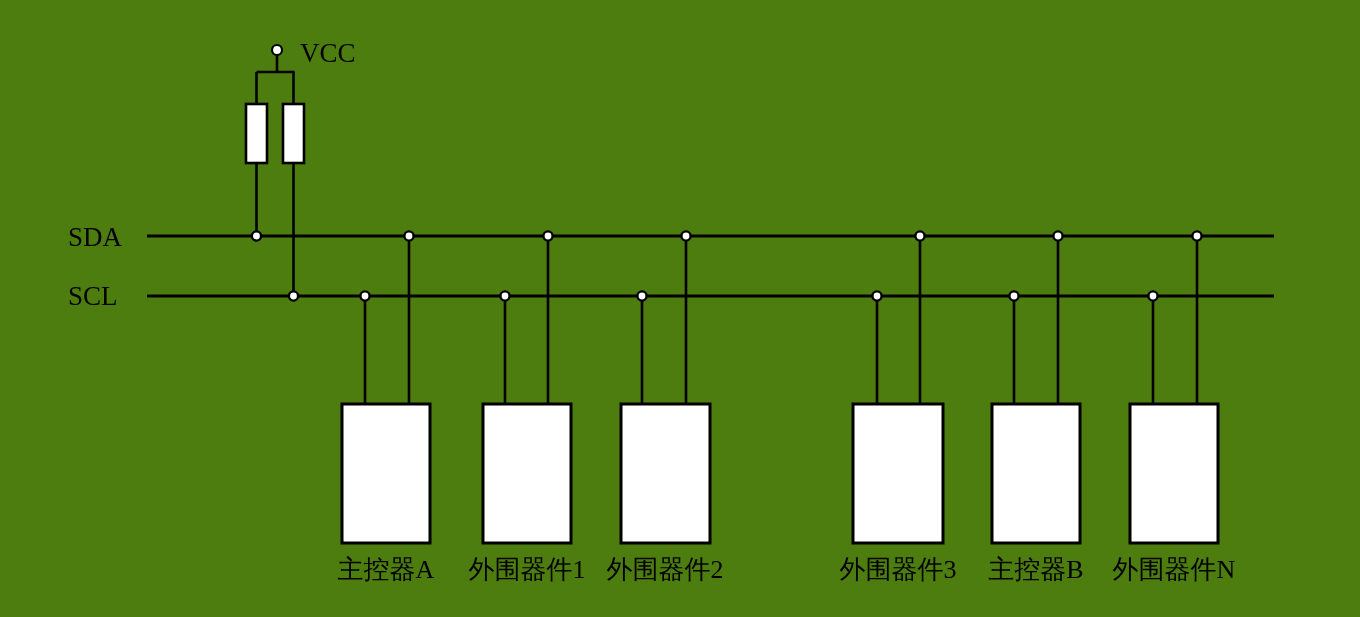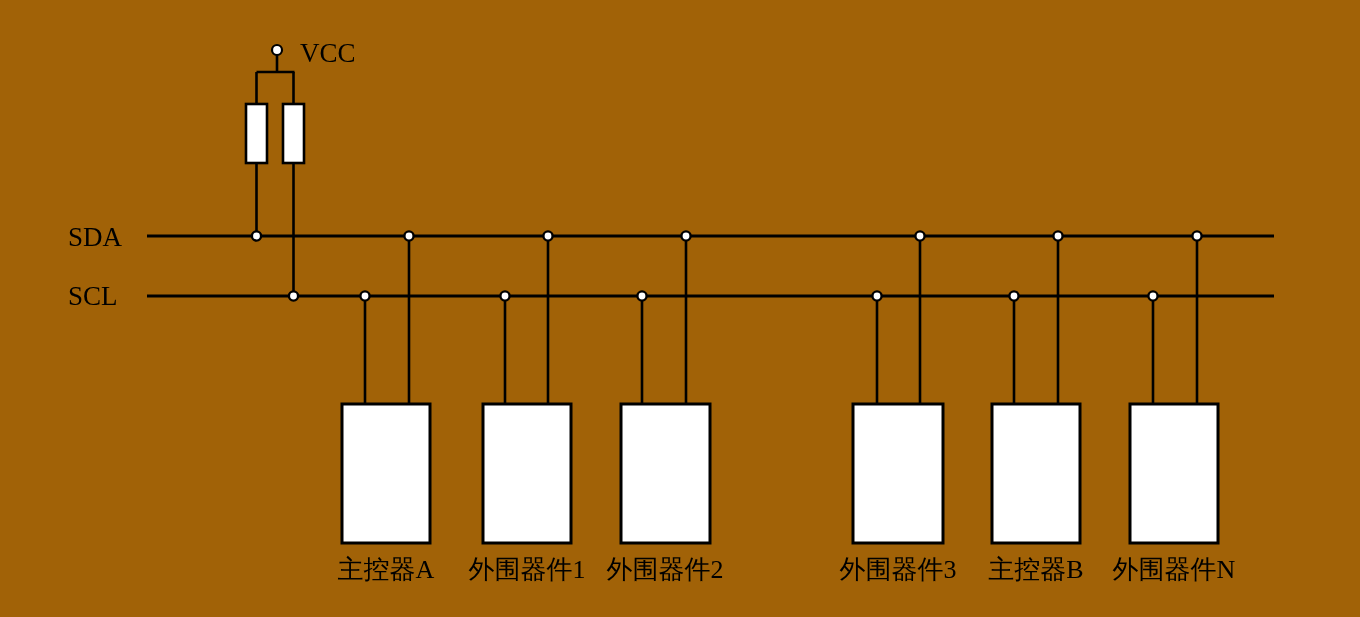--- a/index.html
+++ b/index.html
@@ -10,21 +10,21 @@
   body {
     width: 1360px;
     height: 617px;
     font-family: "Liberation Serif", "DejaVu Serif", serif;
     overflow: hidden;
   }
   #diagram-root {
     position: relative;
     width: 1360px;
     height: 617px;
-    background: #a16207;
+    background: #4d7c0f;
   }
   svg#schematic {
     position: absolute;
     left: 0;
     top: 0;
     width: 1360px;
     height: 617px;
     display: block;
   }
   .wire {

